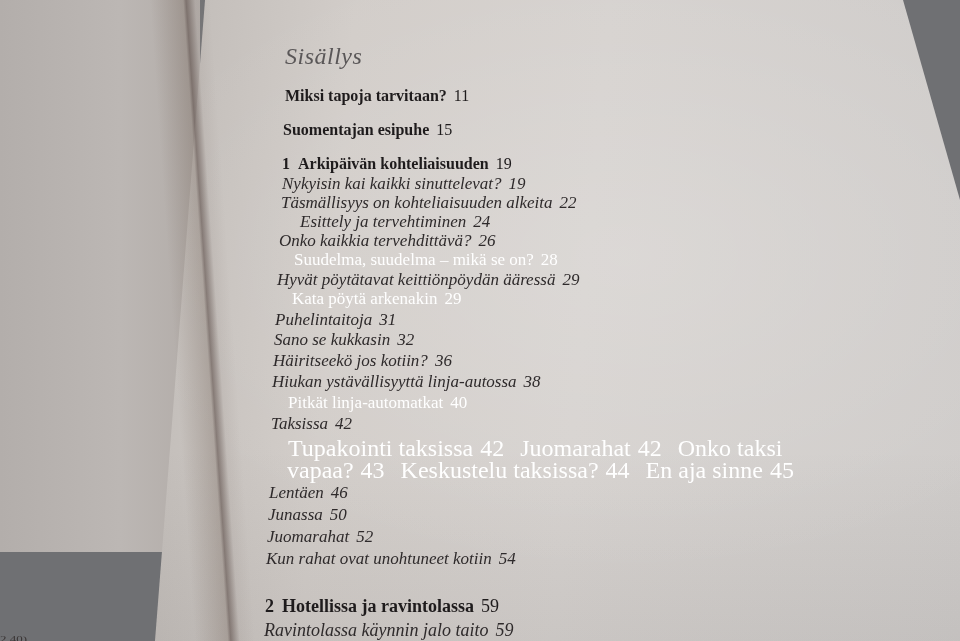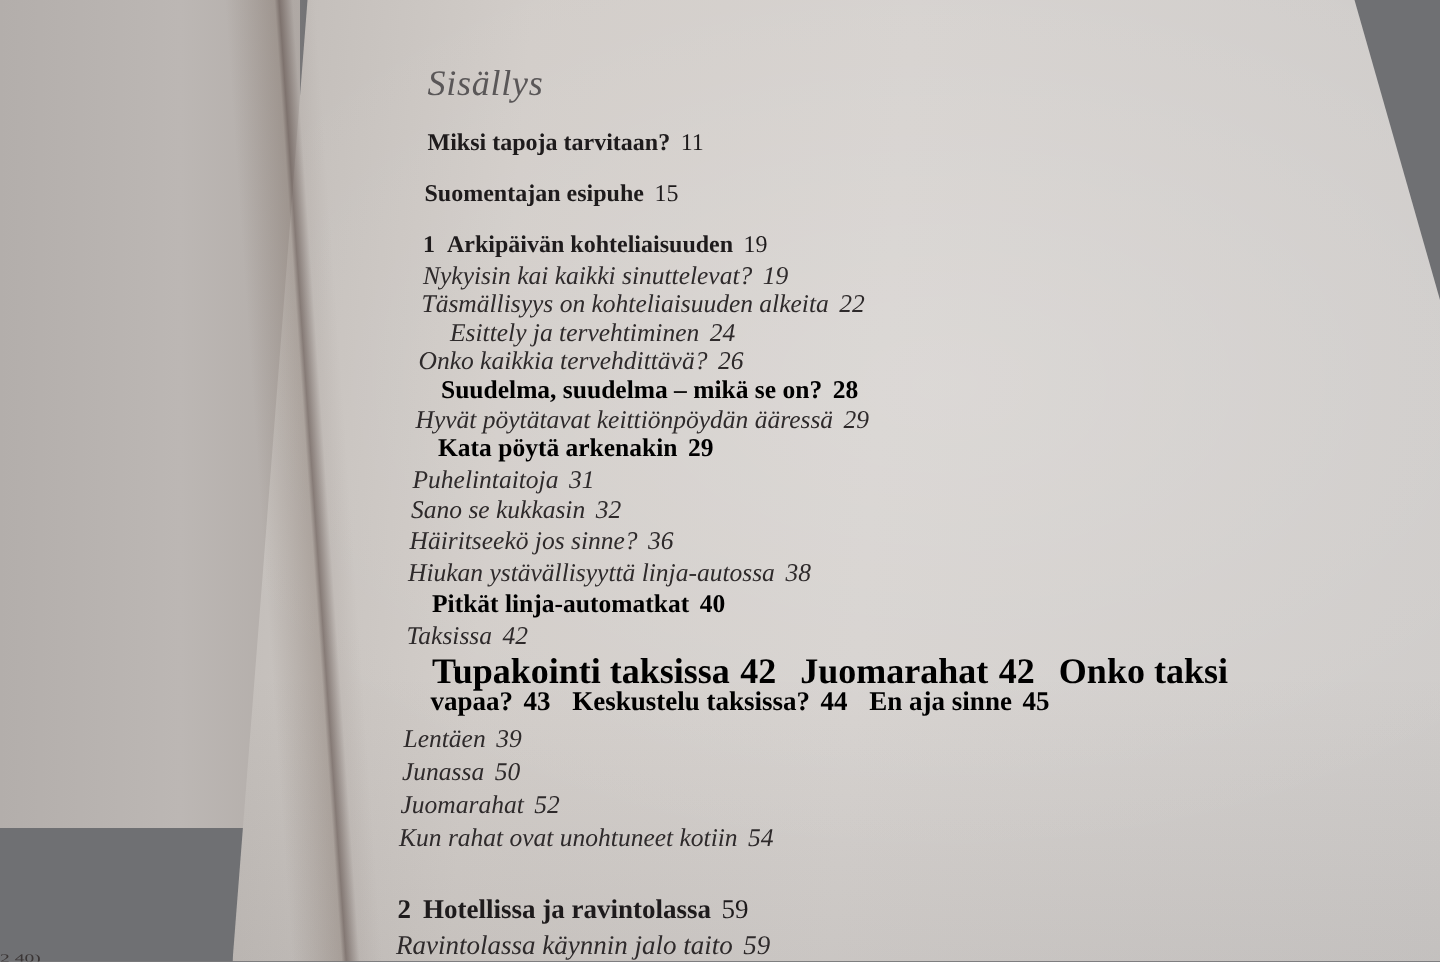--- a/index.html
+++ b/index.html
@@ -34,21 +34,21 @@
       position: absolute; left: 0; top: 0; width: 960px; height: 641px;
       background: radial-gradient(ellipse at 65% 40%, rgba(255,255,255,0.15) 0%, rgba(0,0,0,0) 60%), linear-gradient(180deg, rgba(0,0,0,0) 70%, rgba(60,55,55,0.08) 100%);
       clip-path: polygon(205px 0, 903px 0, 960px 200px, 960px 641px, 155px 641px);
     }
     .toc { position: absolute; left: 0; top: 0; width: 960px; height: 458px; color: #252122; }
     .line { position: absolute; white-space: nowrap; }
     .title { font-style: italic; font-size: 24px; color: #5a5758; letter-spacing: 0.5px; }
     .bold { font-weight: bold; font-size: 16px; color: #1e1b1c; }
     .bold .num { font-weight: normal; }
     .ital { font-style: italic; font-size: 17px; color: #2e2a2b; }
-    .reg { font-size: 17px; color: #000000; font-weight: bold; }
+    .reg { font-size: 17px; color: #ffffff; }
     .num { margin-left: 7px; }
     .chapter-num { margin-right: 8px; }
     .sep { display: inline-block; width: 10px; }
     .blur { filter: blur(0.4px); }
   </style>
 </head>
 <body>
 
 <div class="bg-dark"></div>
 <div class="left-page">
@@ -94,45 +94,45 @@
   <div class="line reg" style="left:292px; top:289px;">
     <span>Kata pöytä arkenakin</span><span class="num">29</span>
   </div>
   <div class="line ital" style="left:275px; top:310px;">
     <span>Puhelintaitoja</span><span class="num">31</span>
   </div>
   <div class="line ital" style="left:274px; top:330px;">
     <span>Sano se kukkasin</span><span class="num">32</span>
   </div>
   <div class="line ital" style="left:273px; top:351px;">
-    <span>Häiritseekö jos sinne?</span><span class="num">36</span>
+    <span>Häiritseekö jos kotiin?</span><span class="num">36</span>
   </div>
   <div class="line ital" style="left:272px; top:372px;">
     <span>Hiukan ystävällisyyttä linja-autossa</span><span class="num">38</span>
   </div>
   <div class="line reg" style="left:288px; top:393px;">
     <span>Pitkät linja-automatkat</span><span class="num">40</span>
   </div>
   <div class="line ital" style="left:271px; top:414px;">
     <span>Taksissa</span><span class="num">42</span>
   </div>
 
   <div class="line reg" style="left:288px; top:435px; font-size:24px;">
     <span>Tupakointi taksissa</span><span class="num">42</span><span class="sep"></span>
     <span>Juomarahat</span><span class="num">42</span><span class="sep"></span>
     <span>Onko taksi</span>
   </div>
-  <div class="line reg" style="left:287px; top:457px; font-size:18px;">
+  <div class="line reg" style="left:287px; top:457px; font-size:24px;">
     <span>vapaa?</span><span class="num">43</span><span class="sep"></span>
     <span>Keskustelu taksissa?</span><span class="num">44</span><span class="sep"></span>
     <span>En aja sinne</span><span class="num">45</span>
   </div>
 
   <div class="line ital" style="left:269px; top:483px;">
-    <span>Lentäen</span><span class="num">39</span>
+    <span>Lentäen</span><span class="num">46</span>
   </div>
   <div class="line ital" style="left:268px; top:505px;">
     <span>Junassa</span><span class="num">50</span>
   </div>
   <div class="line ital" style="left:267px; top:527px;">
     <span>Juomarahat</span><span class="num">52</span>
   </div>
   <div class="line ital" style="left:266px; top:549px;">
     <span>Kun rahat ovat unohtuneet kotiin</span><span class="num">54</span>
   </div>

